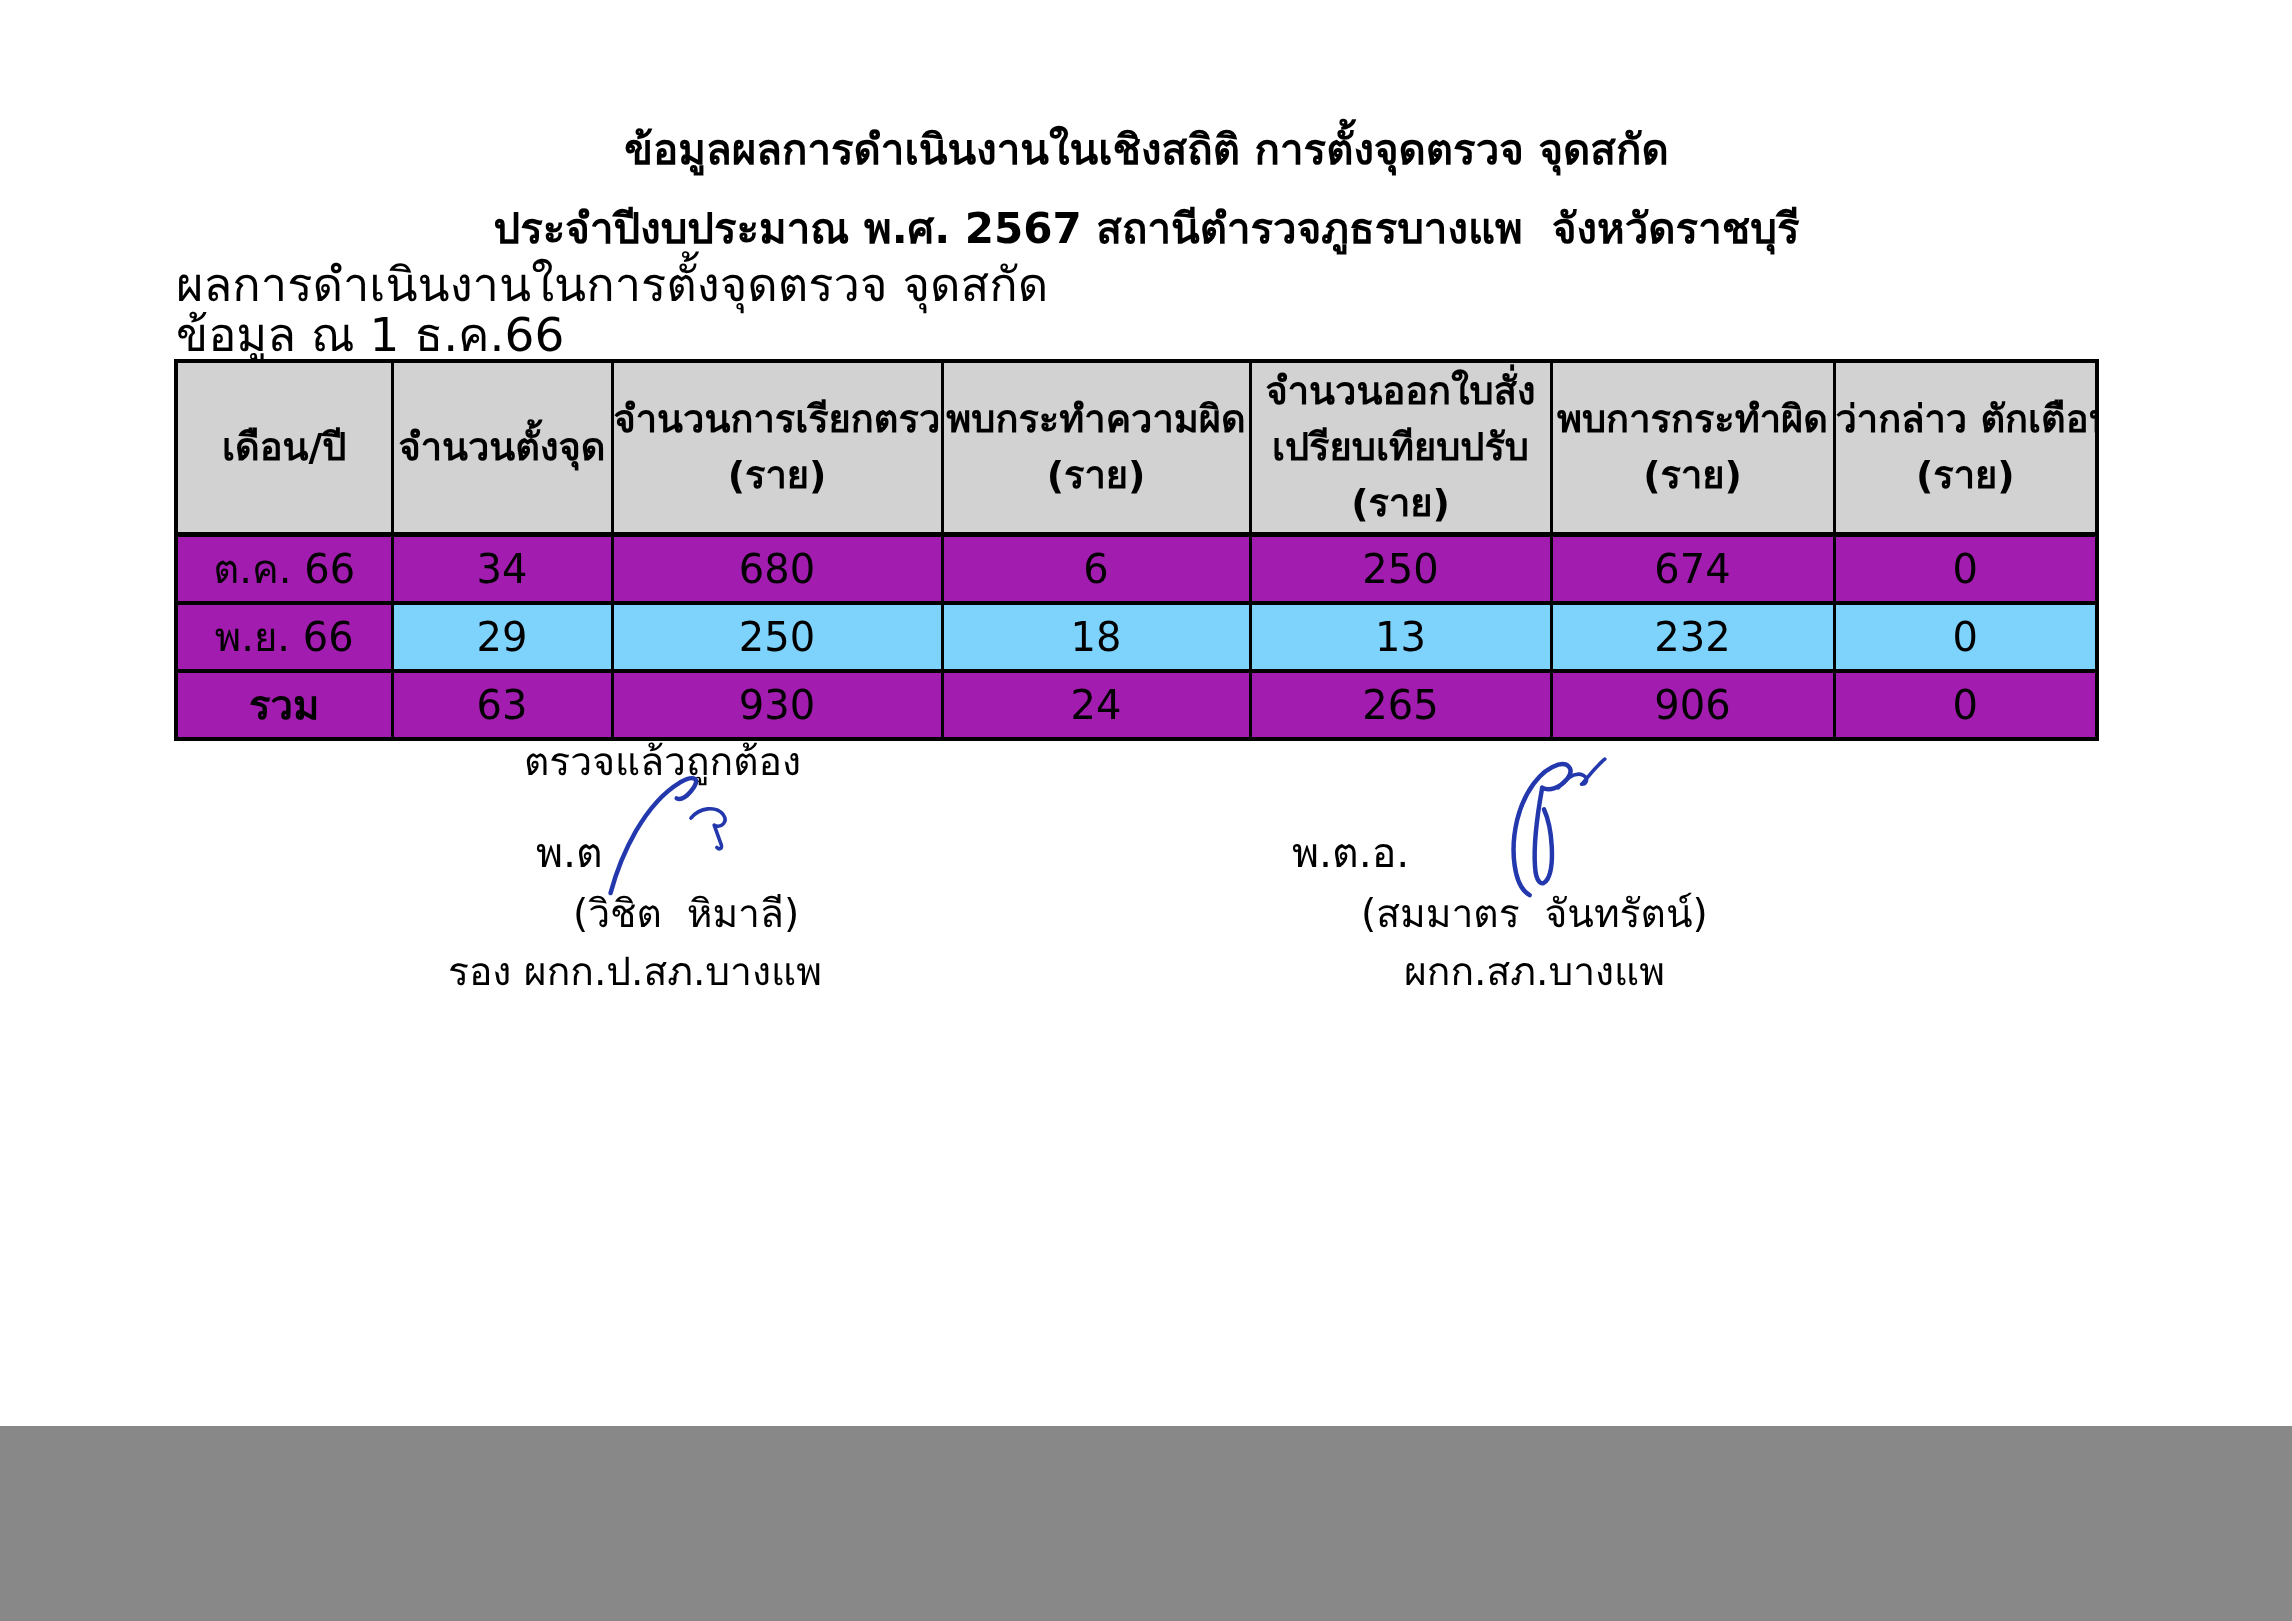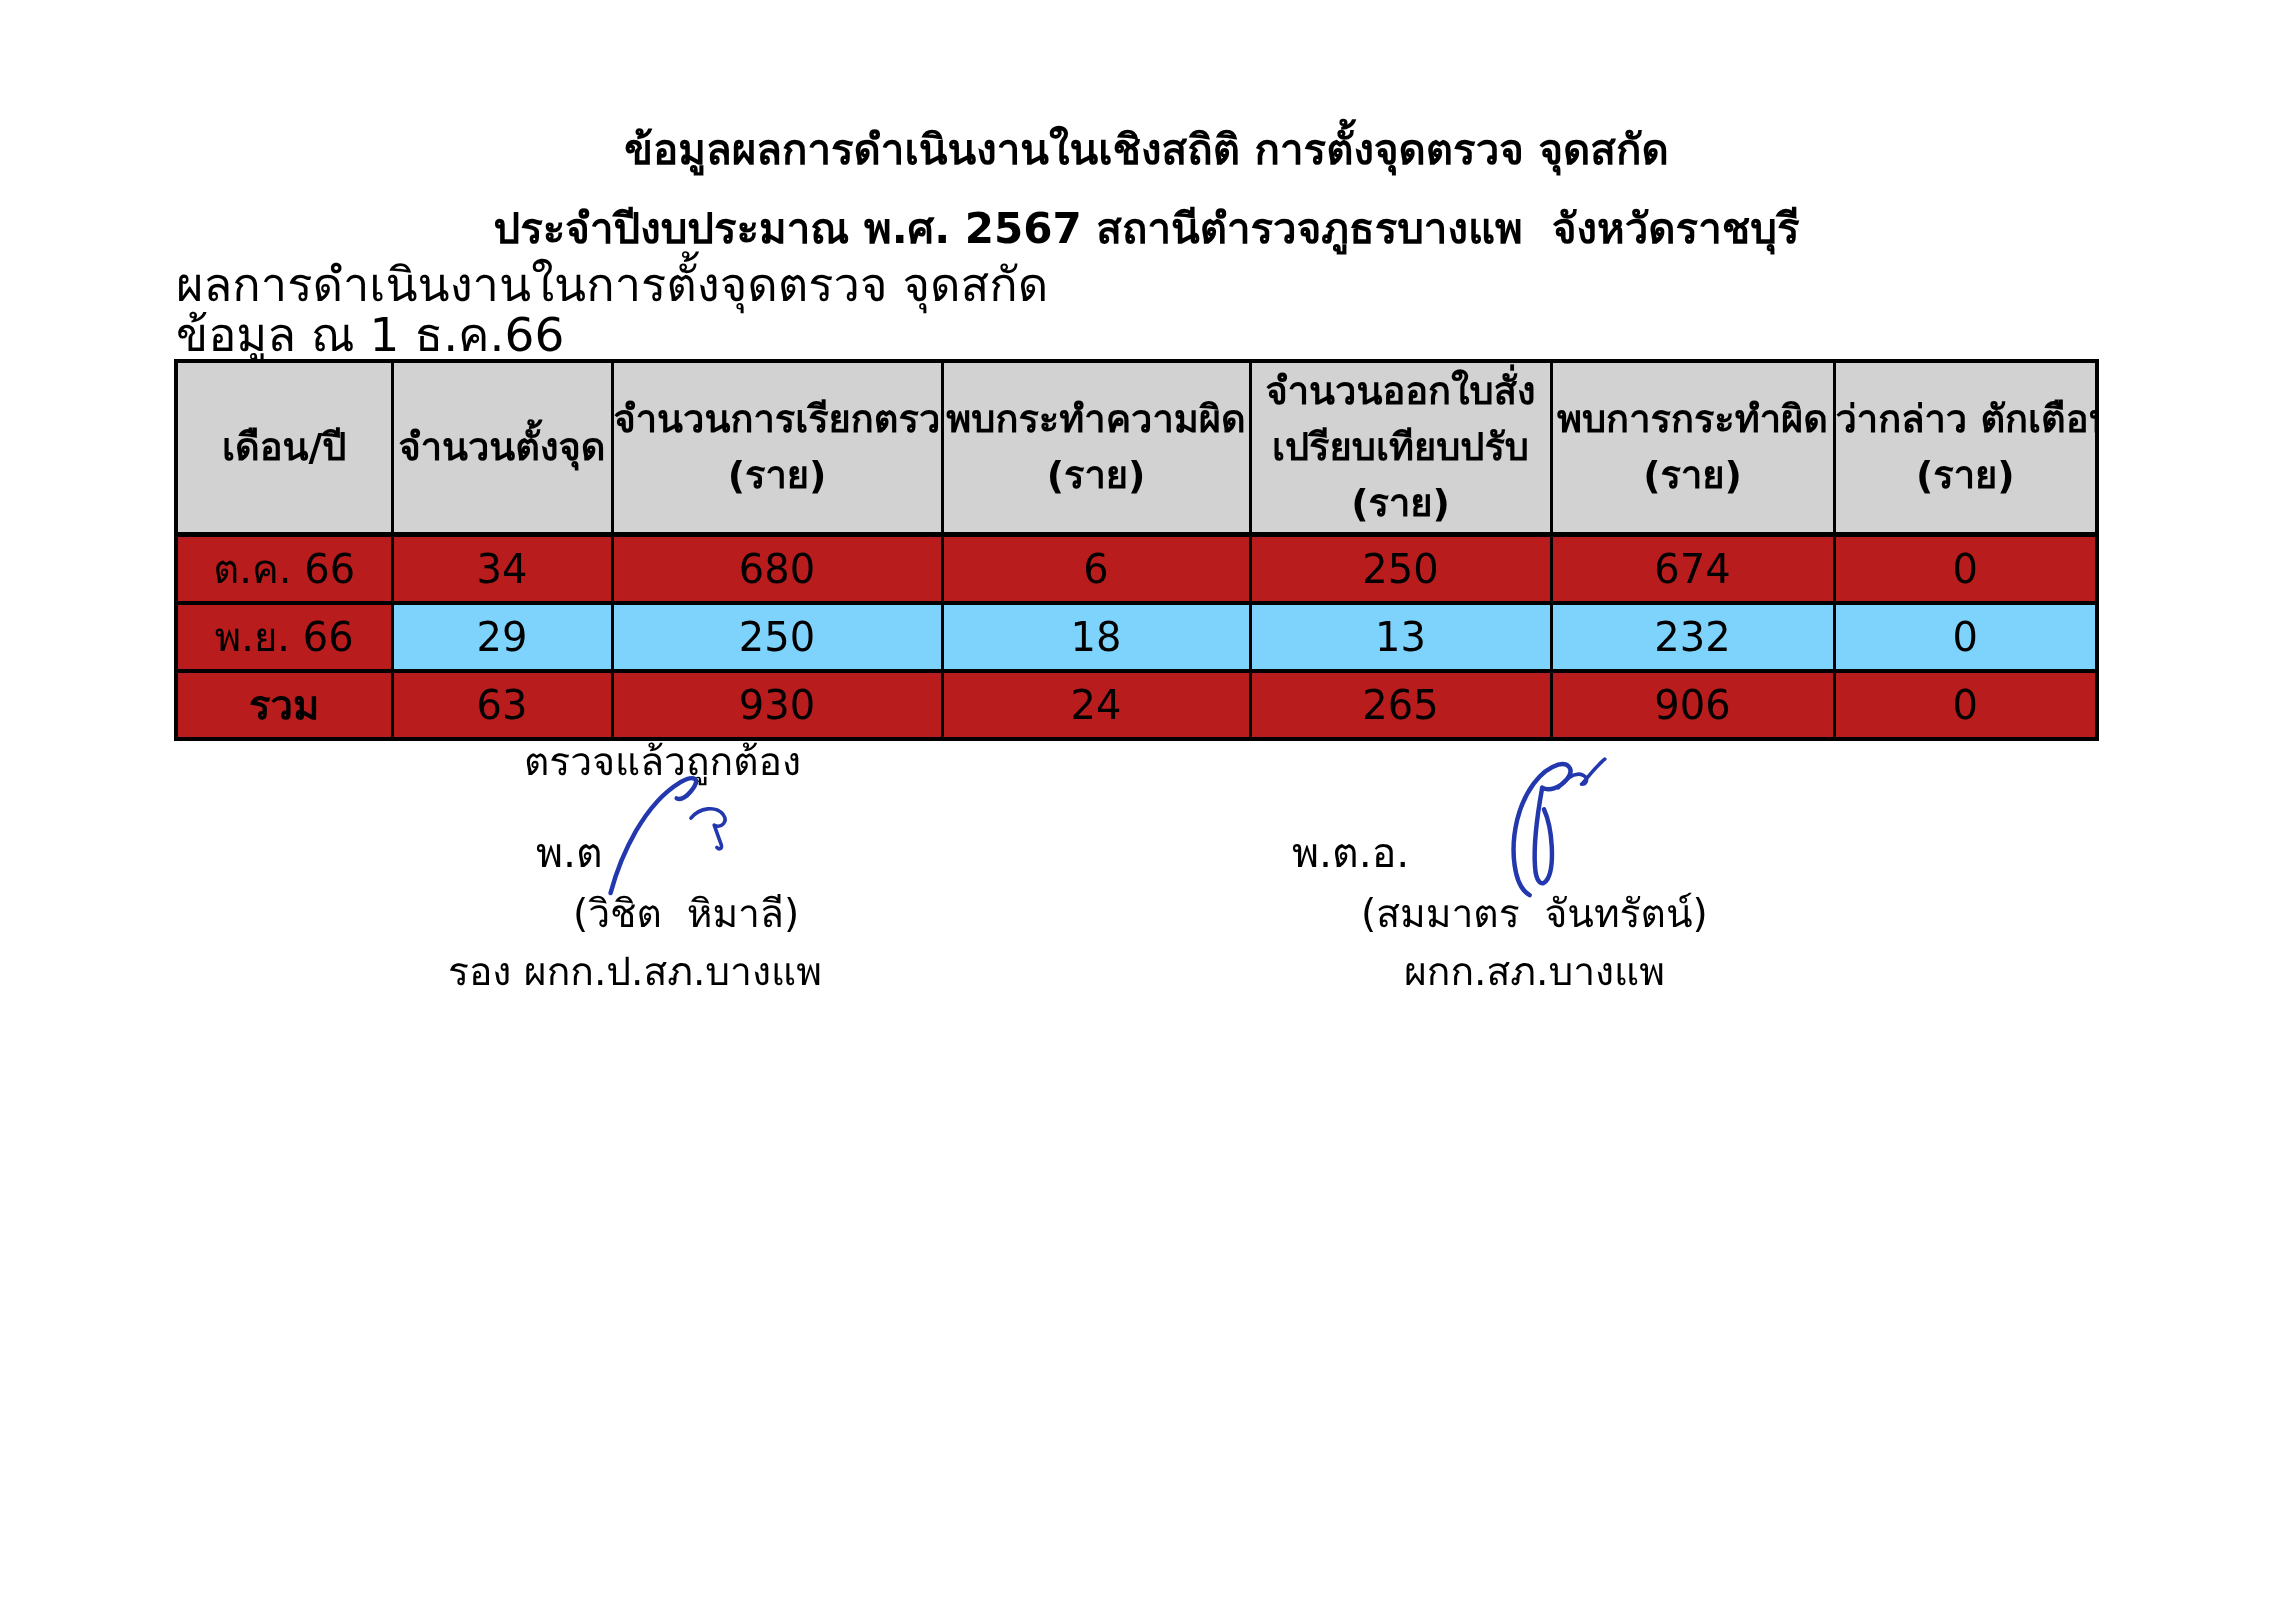--- a/index.html
+++ b/index.html
@@ -1,20 +1,20 @@
 <!DOCTYPE html>
 <html style="font-size:14.3px"><head>
 <meta charset="utf-8">
 <style>
   * { margin: 0; padding: 0; box-sizing: border-box; }
   html, body { background: #888; }
   .page {
     position: relative;
     width: 2293px;
-    height: 1621px;
+    height: 1426px;
     background: #ffffff;
     font-family: "DejaVu Sans", "Liberation Sans", sans-serif;
     color: #000;
     overflow: hidden;
     margin: 0 auto;
   }
   .title {
     position: absolute;
     left: 0; width: 2293px;
     text-align: center;
@@ -56,21 +56,21 @@
     font-size: 38px;
     line-height: 1.48;
     white-space: pre;
   }
   table.report thead tr { border-bottom: 5.4px solid #000; }
   table.report tbody tr { border-top: 4.5px solid #000; }
   table.report tbody td {
     height: 53px;
     font-size: 40px;
     white-space: pre;
-    background: #b91c1c;
+    background: #a21caf;
   }
   table.report tr.row-shaded td.data-cell { background: #7dd3fc; }
   table.report tr.row-total td.month-cell { font-weight: bold; }
 
   .sig-text {
     position: absolute;
     font-size: 39px;
     white-space: pre;
   }
   .rank { font-size: 41px; }

